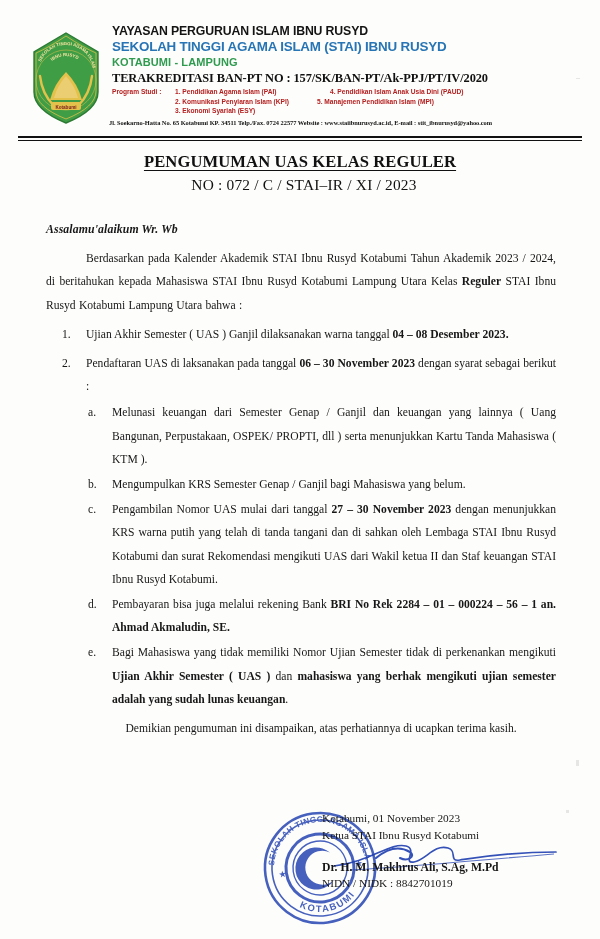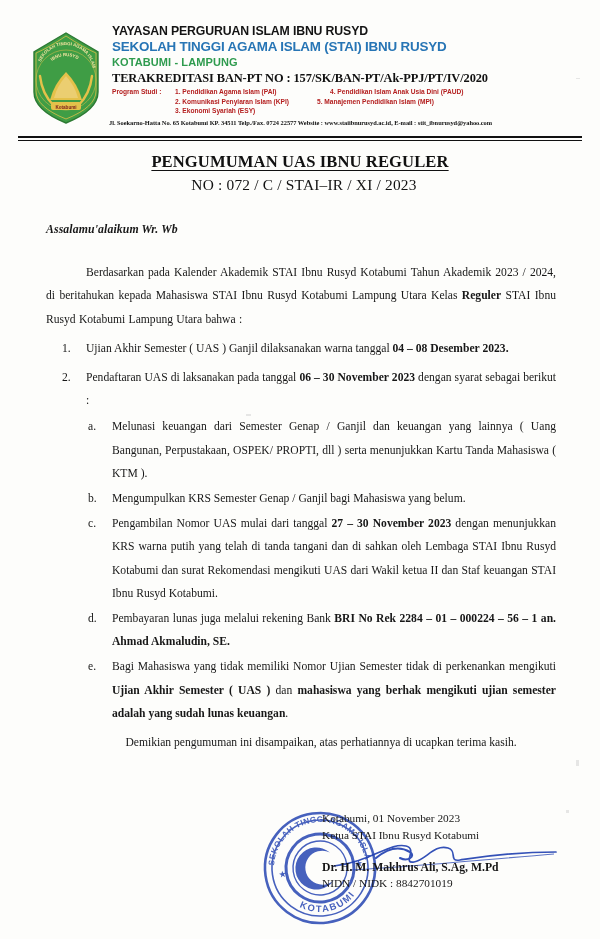--- a/index.html
+++ b/index.html
@@ -153,21 +153,21 @@
     line-height: 23.2px;
     color: #171717;
   }
   .salam {
     font-weight: bold;
     font-style: italic;
     font-size: 11.8px;
     letter-spacing: 0.1px;
   }
   .para {
-    margin-top: 20px;
+    margin-top: 6px;
     text-align: justify;
     text-indent: 40px;
     word-spacing: 0.4px;
   }
   b { font-weight: bold; }
 
   ol.main-list {
     list-style: none;
     margin: 6px 0 0 0;
     padding: 0;
@@ -299,21 +299,21 @@
       </div>
 
       <div class="addr">Jl. Soekarno-Hatta No. 65 Kotabumi KP. 34511 Telp./Fax. 0724 22577 Website : www.staiibnurusyd.ac.id, E-mail : stit_ibnurusyd@yahoo.com</div>
     </div>
   </div>
 
   <div class="rule-thick"></div>
   <div class="rule-thin"></div>
 
   <div class="title-block">
-    <div class="doc-title">PENGUMUMAN UAS IBNU REGULER</div>
+    <div class="doc-title">PENGUMUMAN UAS KELAS REGULER</div>
     <div class="doc-number">NO : 072 / C / STAI–IR / XI / 2023</div>
   </div>
 
   <div class="body-area">
 
     <div class="salam">Assalamu'alaikum Wr. Wb</div>
 
     <div class="para">
       <span>Berdasarkan pada Kalender Akademik STAI  Ibnu Rusyd Kotabumi Tahun Akademik</span>
       <span>2023 / 2024, di beritahukan kepada Mahasiswa STAI  Ibnu Rusyd Kotabumi Lampung Utara</span>
@@ -338,21 +338,21 @@
           <li>
             <span class="mk">b.</span>
             <span>Mengumpulkan KRS Semester Genap / Ganjil bagi Mahasiswa yang belum.</span>
           </li>
           <li>
             <span class="mk">c.</span>
             <span>Pengambilan Nomor UAS mulai dari tanggal  </span><b>27 – 30 November  2023</b><span> dengan menunjukkan KRS warna putih yang telah di tanda tangani dan di sahkan oleh Lembaga STAI Ibnu Rusyd Kotabumi dan surat Rekomendasi mengikuti UAS dari Wakil ketua II dan Staf keuangan STAI Ibnu Rusyd Kotabumi.</span>
           </li>
           <li>
             <span class="mk">d.</span>
-            <span>Pembayaran lunas juga melalui rekening Bank </span><b>BRI No Rek 2284 – 01 – 000224 – 56 – 1 an. Ahmad Akmaludin, SE.</b>
+            <span>Pembayaran bisa juga melalui rekening Bank </span><b>BRI No Rek 2284 – 01 – 000224 – 56 – 1 an. Ahmad Akmaludin, SE.</b>
           </li>
           <li>
             <span class="mk">e.</span>
             <span>Bagi Mahasiswa yang tidak memiliki Nomor Ujian Semester tidak di perkenankan   mengikuti </span><b>Ujian Akhir Semester ( UAS )</b><span> dan </span><b>mahasiswa yang berhak mengikuti ujian semester adalah yang sudah lunas keuangan</b><span>.</span>
           </li>
         </ol>
       </li>
     </ol>
 
     <div class="closing">Demikian pengumuman  ini disampaikan, atas perhatiannya di ucapkan terima kasih.</div>

